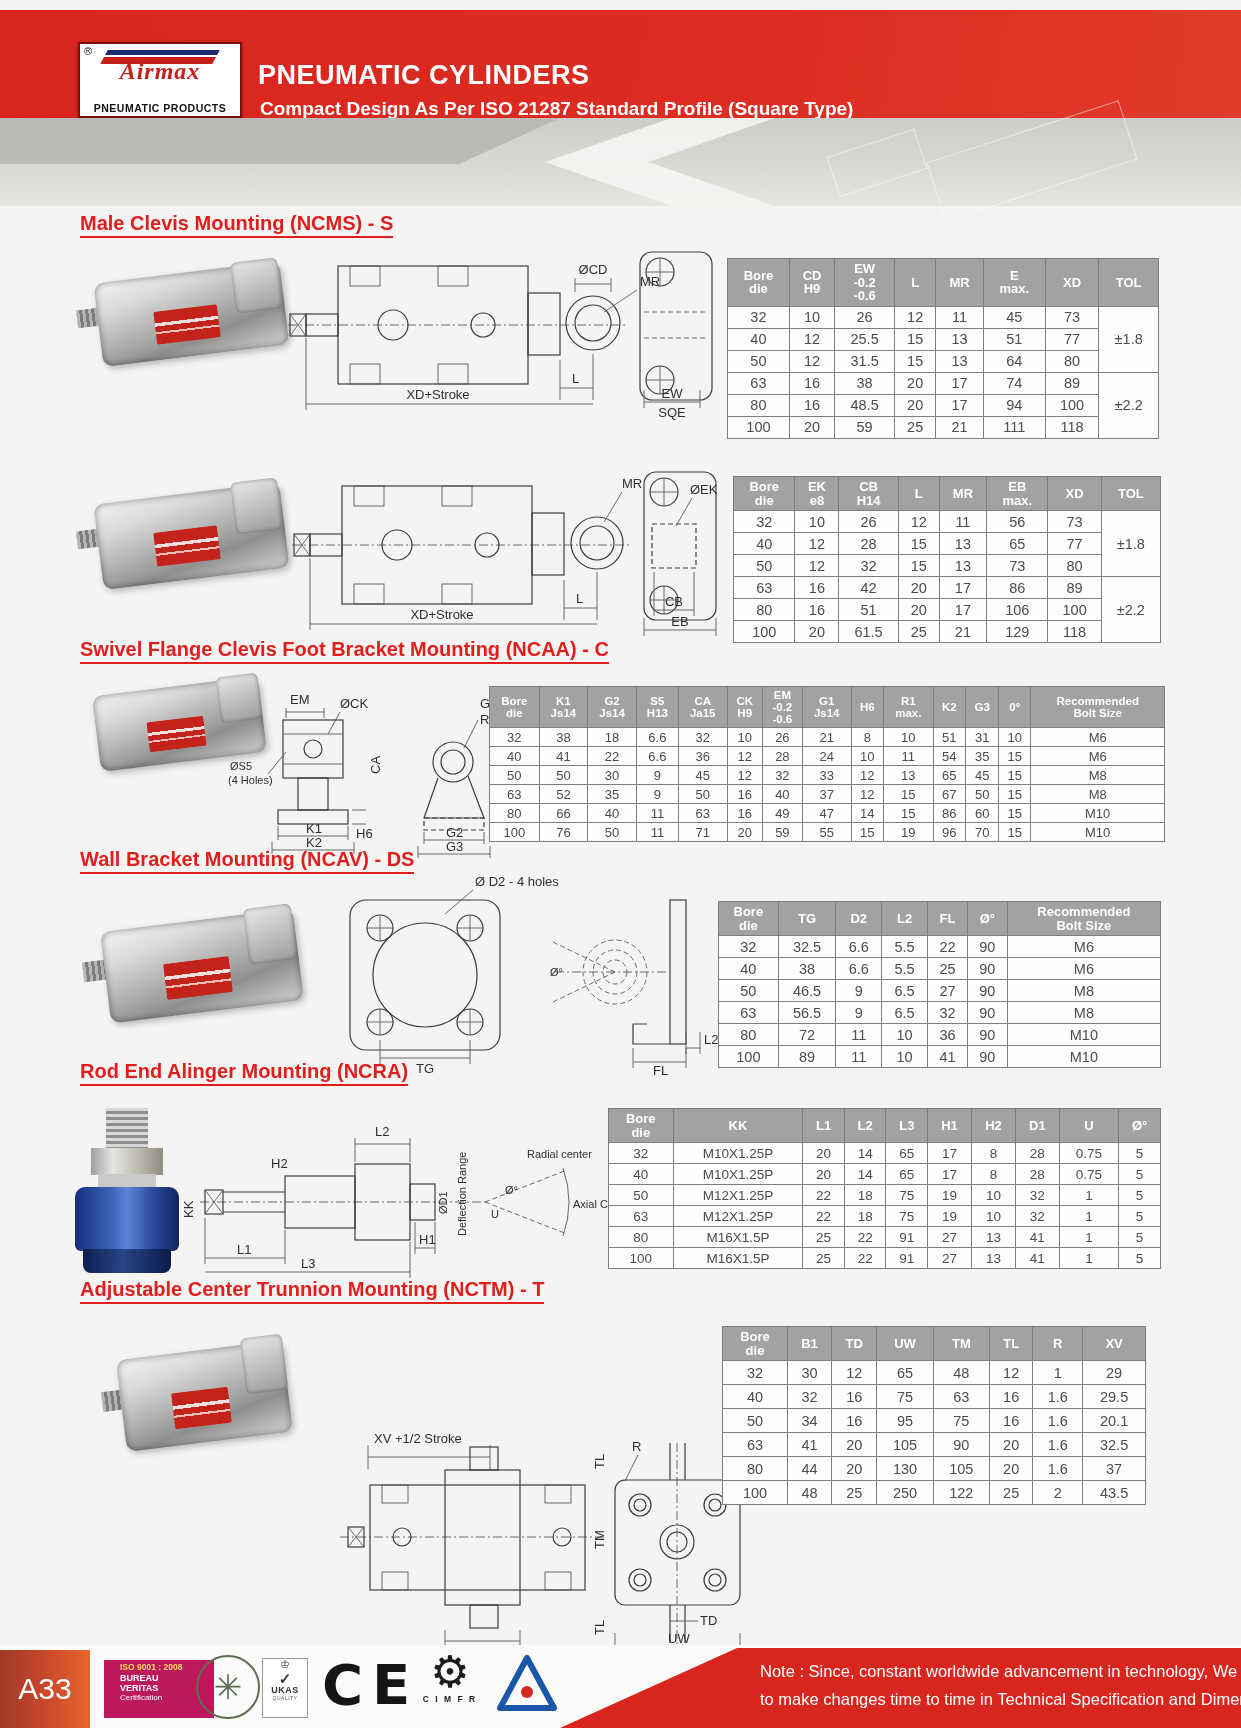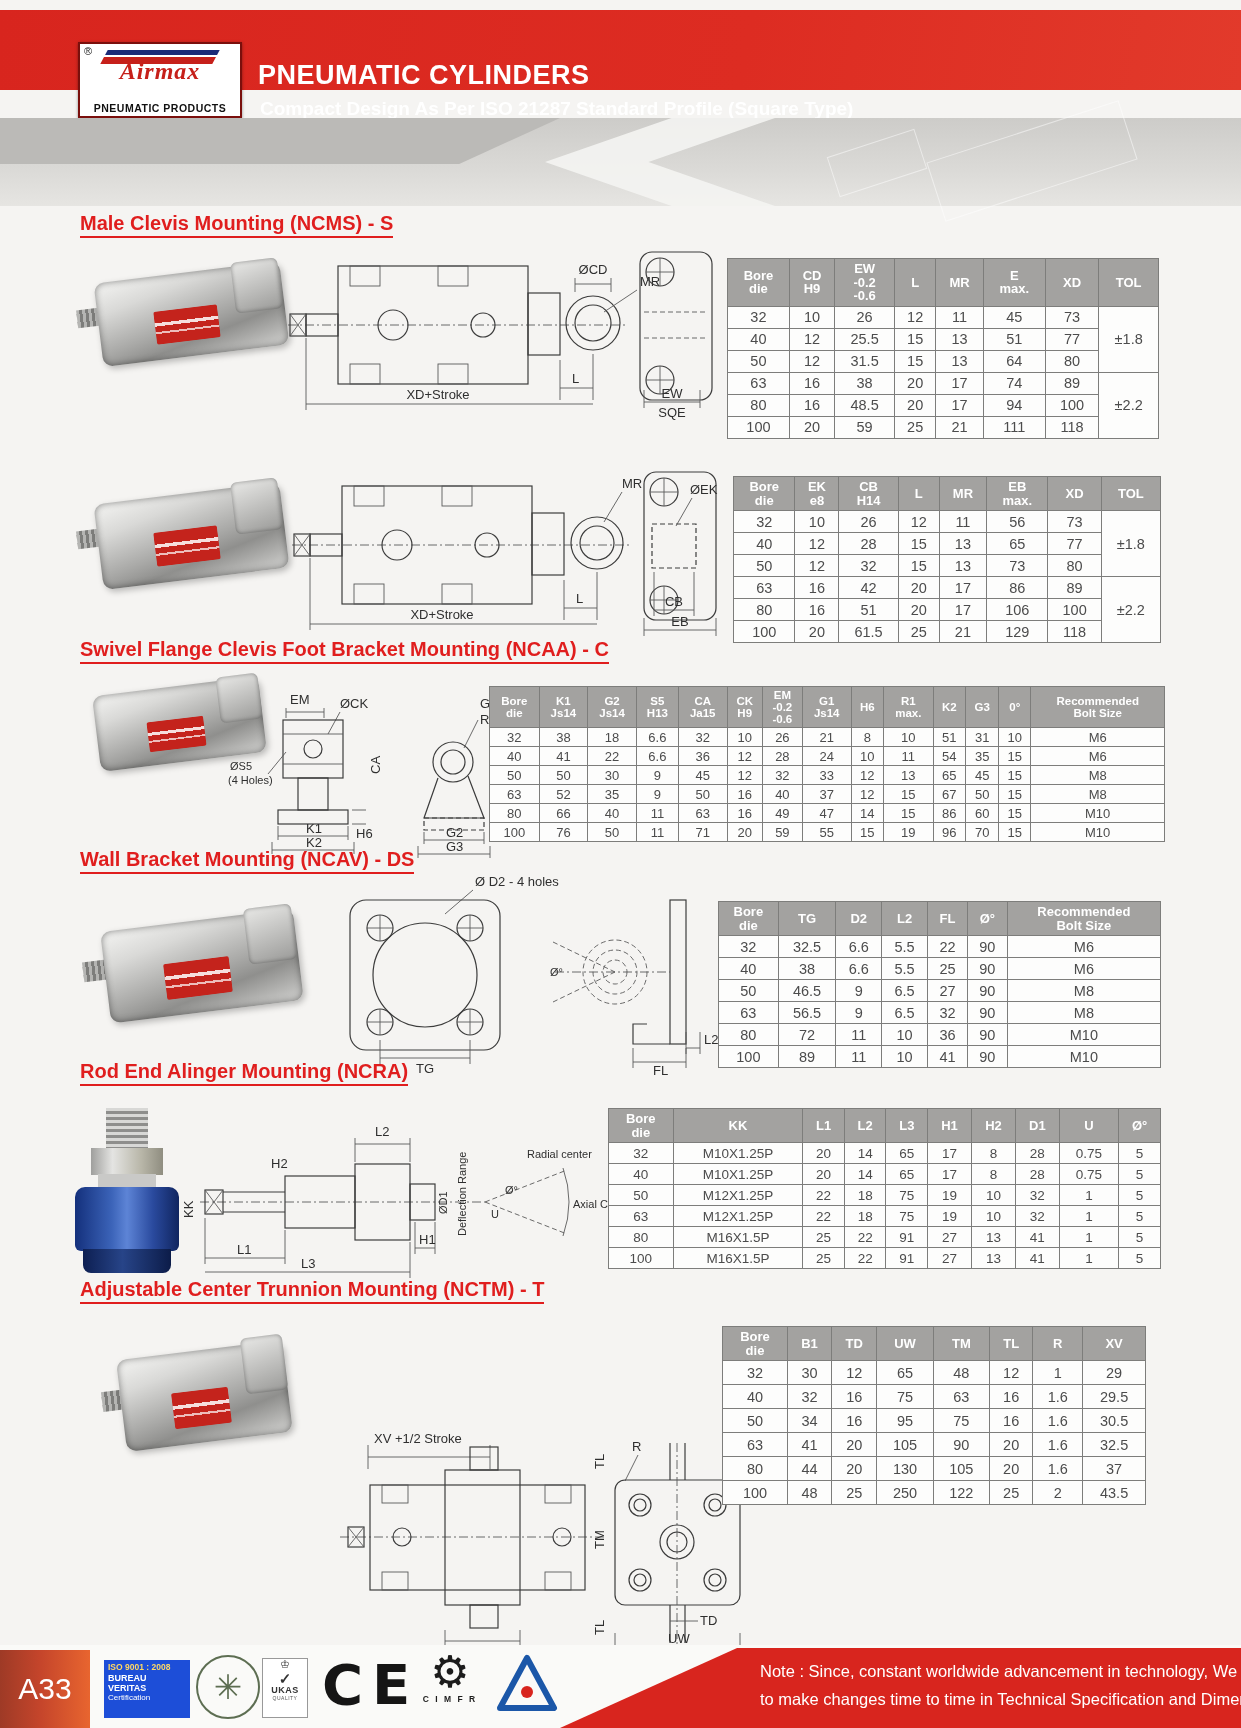--- a/index.html
+++ b/index.html
@@ -1,20 +1,20 @@
 <!DOCTYPE html>
 <html><head>
 <meta charset="utf-8">
 <style>
   html,body{margin:0;padding:0;background:#e9e8e6;}
   .page{position:relative;width:1241px;height:1728px;background:#f5f4f2;overflow:hidden;
         font-family:"Liberation Sans",sans-serif;color:#333;}
 
   
-  .red-banner{position:absolute;left:0;top:10px;width:1241px;height:80px;
+  .red-banner{position:absolute;left:0;top:10px;width:1241px;height:108px;
               background:linear-gradient(100deg,#d8251e 0%,#dd2c22 60%,#e23a2b 100%);}
   .logo-box{position:absolute;left:78px;top:42px;width:160px;height:72px;background:#fff;
             border:2px solid #7a0f0c;box-shadow:0 1px 3px rgba(0,0,0,.4);text-align:center;}
   .logo-reg{position:absolute;left:4px;top:1px;font-size:11px;color:#222;}
   .logo-flag{position:absolute;left:24px;top:6px;width:112px;height:14px;
              background:linear-gradient(180deg,#1b2a77 34%,#fff 34%,#fff 50%,#c6201a 50%);
              transform:skewX(-28deg);}
   .logo-brand{position:absolute;left:0;top:14px;width:100%;font-size:24px;font-weight:bold;
               font-style:italic;color:#c6201a;font-family:"Liberation Serif",serif;letter-spacing:1px;}
   .logo-tagline{position:absolute;left:0;bottom:2px;width:100%;font-size:10.5px;font-weight:bold;
@@ -87,22 +87,22 @@
   .dash{stroke-dasharray:5 3;}
   .cent{stroke-dasharray:9 3 2 3;}
   .lbl{fill:#2f2f2f;font-size:13px;font-family:"Liberation Sans",sans-serif;}
   .lbl-s{fill:#2f2f2f;font-size:11px;font-family:"Liberation Sans",sans-serif;}
 
   
   .footer-band{position:absolute;left:0;top:1645px;width:1241px;height:83px;background:#fafaf8;}
   .a33{position:absolute;left:0;top:1650px;width:90px;height:78px;
        background:linear-gradient(90deg,#9e3a26 0%,#c5452b 45%,#e8652f 100%);
        color:#fff;font-size:30px;display:flex;align-items:center;justify-content:center;}
-  .iso-badge{position:absolute;left:104px;top:1660px;width:78px;height:52px;background:#1d4ed8;
-             color:#fff;padding:3px 4px;line-height:1.15;}
+  .iso-badge{position:absolute;left:104px;top:1660px;width:78px;height:52px;background:#be185d;
+             color:#fff;padding:3px 16px;line-height:1.15;}
   .iso-l1{font-size:8.5px;font-weight:bold;color:#ffd964;}
   .iso-l2{font-size:9px;font-weight:bold;}
   .iso-l3{font-size:8px;}
   .emblem{position:absolute;left:196px;top:1655px;width:60px;height:60px;border:2.5px solid #5d6e52;
           border-radius:50%;color:#5d6e52;font-size:34px;display:flex;align-items:center;
           justify-content:center;}
   .ukas{position:absolute;left:262px;top:1658px;width:44px;height:58px;border:1px solid #999;
         background:#fff;text-align:center;line-height:1.05;}
   .ukas-crown{font-size:11px;} .ukas-check{font-size:15px;font-weight:bold;}
   .ukas-name{font-size:9px;font-weight:bold;letter-spacing:.5px;}
@@ -952,21 +952,21 @@
             <td>29.5</td>
           </tr>
           <tr>
             <td>50</td>
             <td>34</td>
             <td>16</td>
             <td>95</td>
             <td>75</td>
             <td>16</td>
             <td>1.6</td>
-            <td>30.5</td>
+            <td>20.1</td>
           </tr>
           <tr>
             <td>63</td>
             <td>41</td>
             <td>20</td>
             <td>105</td>
             <td>90</td>
             <td>20</td>
             <td>1.6</td>
             <td>32.5</td>

